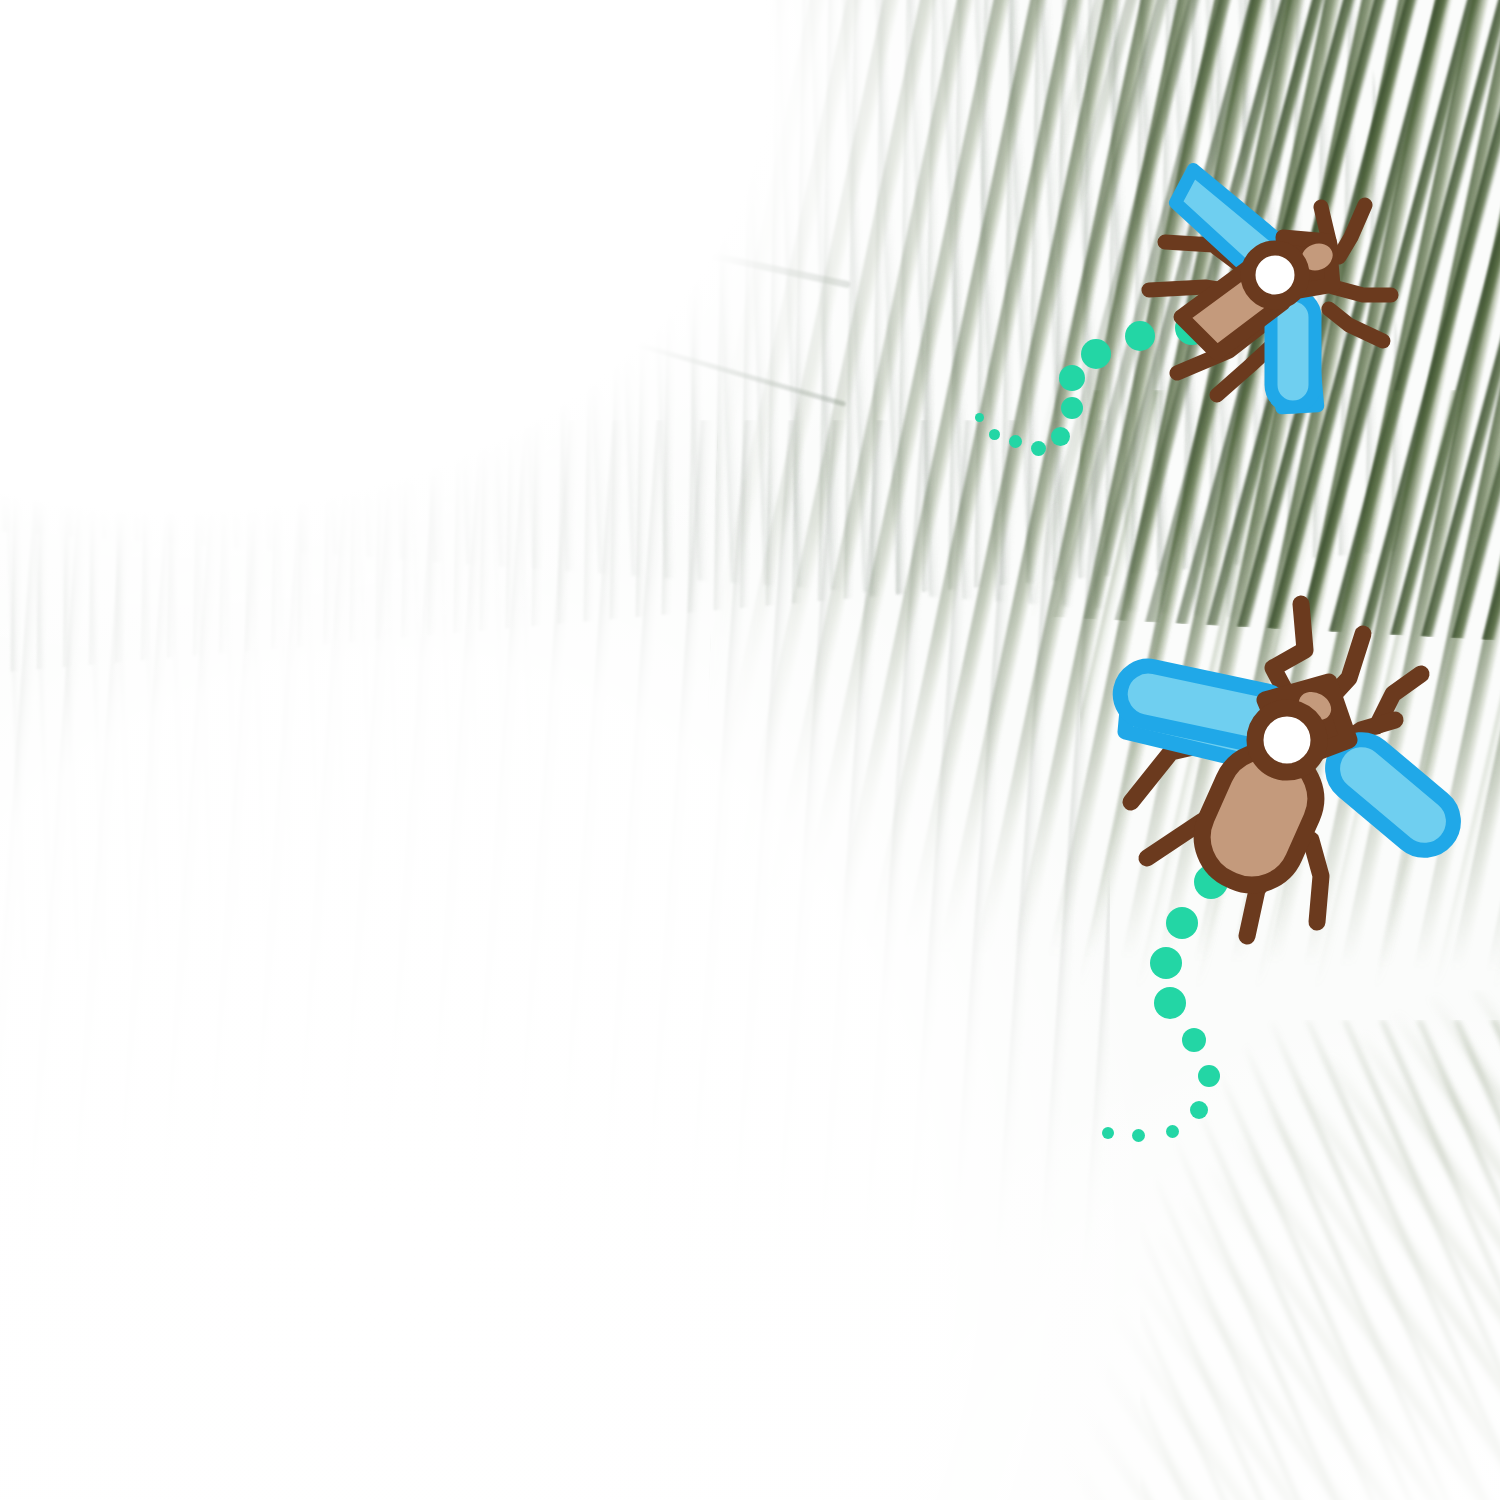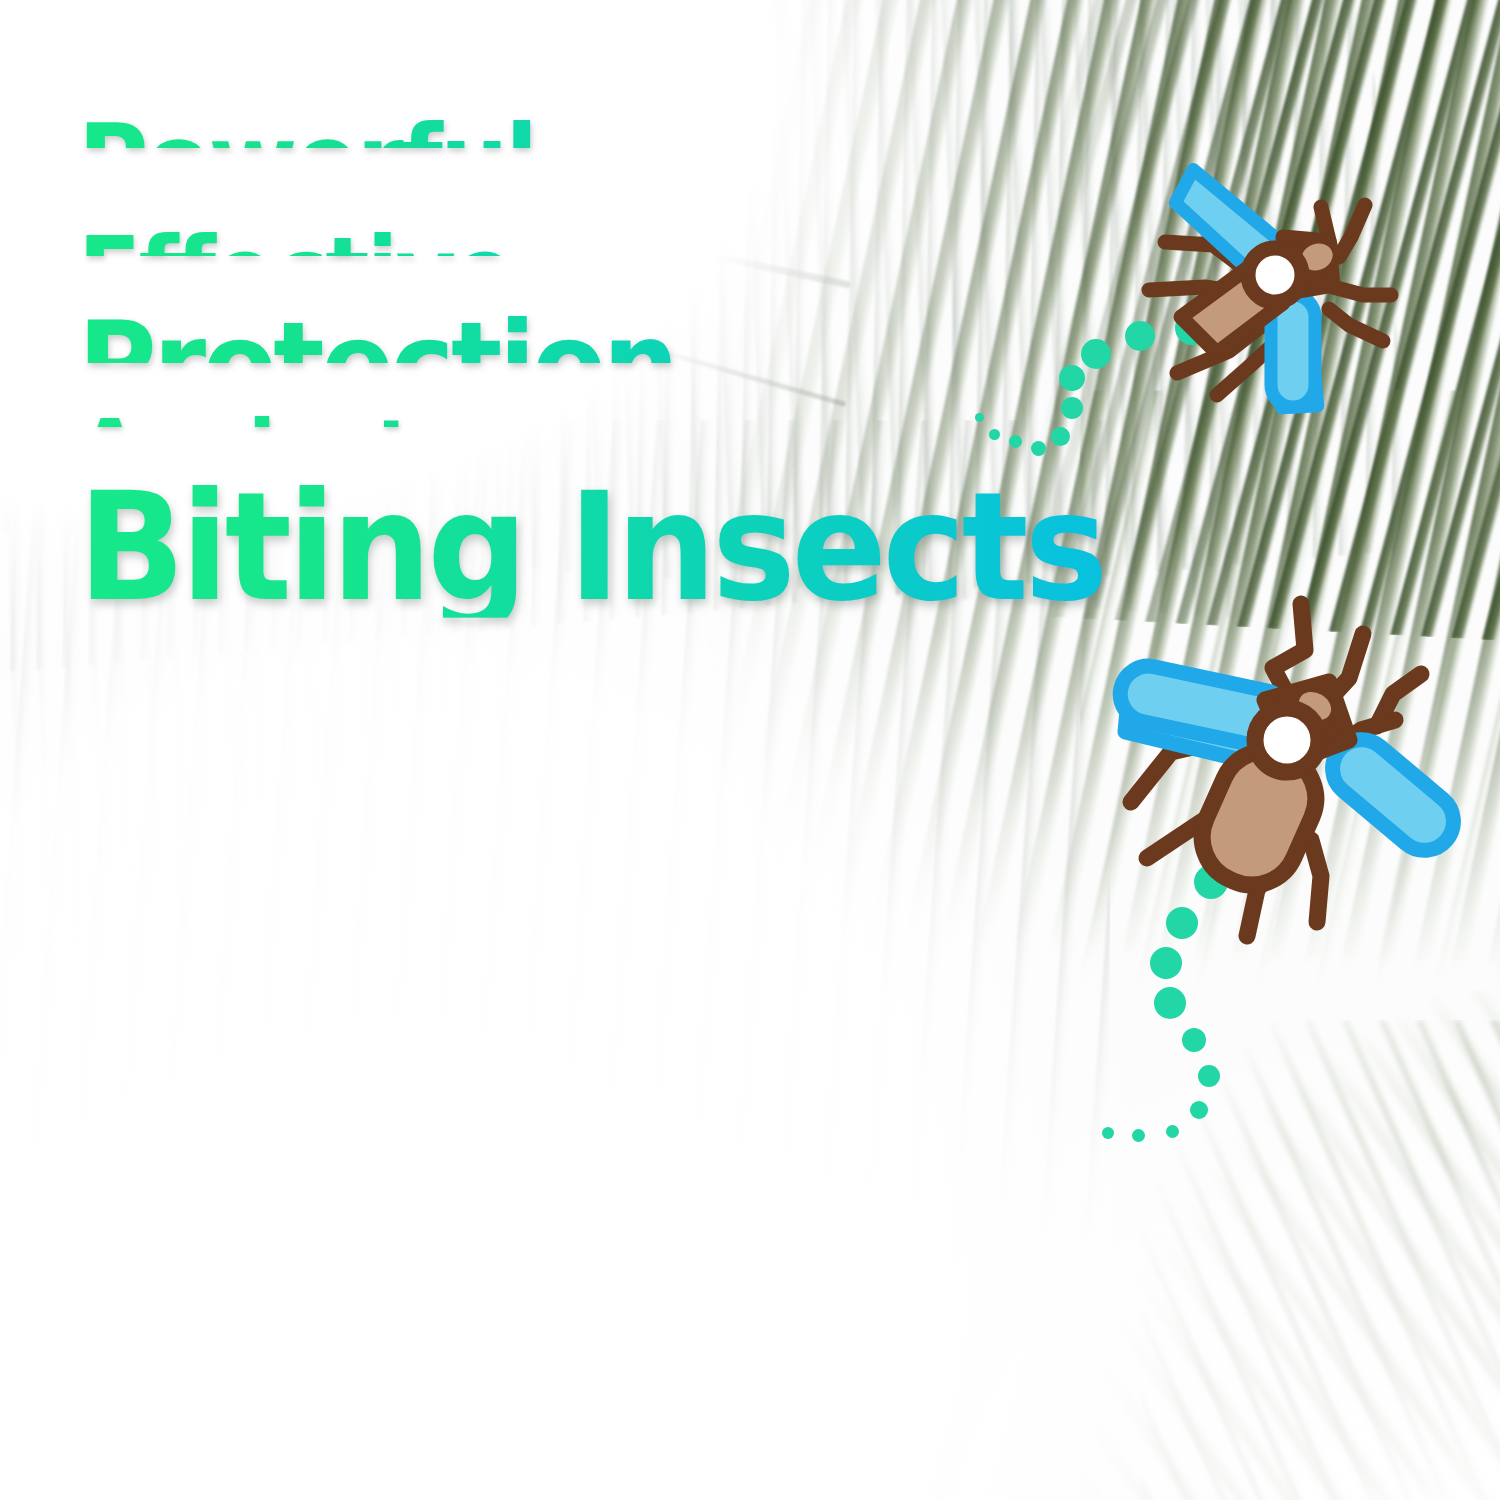--- a/index.html
+++ b/index.html
@@ -338,22 +338,14 @@
     </g>
 
     <rect x="106" y="160" width="96" height="136" rx="46" fill="#C49A7C" stroke="#6B3A1E" stroke-width="17" transform="rotate(24 154 228)"></rect>
 
     <path d="M160 110 L224 92 L244 150 L186 172 Z" fill="#6B3A1E" stroke="#6B3A1E" stroke-width="17" stroke-linejoin="round"></path>
     <ellipse cx="210" cy="116" rx="17" ry="13" fill="#C49A7C" transform="rotate(30 210 116)"></ellipse>
 
     <circle cx="182" cy="150" r="32" fill="#FFFFFF" stroke="#6B3A1E" stroke-width="17"></circle>
   </svg>
 
-  <div class="headline">
-    <div class="hl-line g1" style="display: inline-block; transform: scale(0.593343, 0.628944); transform-origin: left center; height: 85.8696px;">Powerful</div>
-    <div class="hl-line g2" style="display: inline-block; transform: scale(0.340087, 0.360492); transform-origin: left center; height: 28.2103px;">Offer</div>
-    <div class="hl-line g3" style="display: inline-block; transform: scale(0.571635, 0.605933); transform-origin: left center; height: 79.7014px;">Effective</div>
-    <div class="hl-line g4" style="display: inline-block; transform: scale(0.662084, 0.701809); transform-origin: left center; height: 106.919px;">Protection</div>
-    <div class="hl-line g5" style="display: inline-block; transform: scale(0.506512, 0.536903); transform-origin: left center; height: 62.576px;">Against</div>
-    <div class="hl-line g6" style="display: inline-block; transform: scale(0.868307, 0.920405); transform-origin: left center; height: 183.897px;">Biting Insects</div>
-  </div>
 
 </div>
 
 </body></html>

